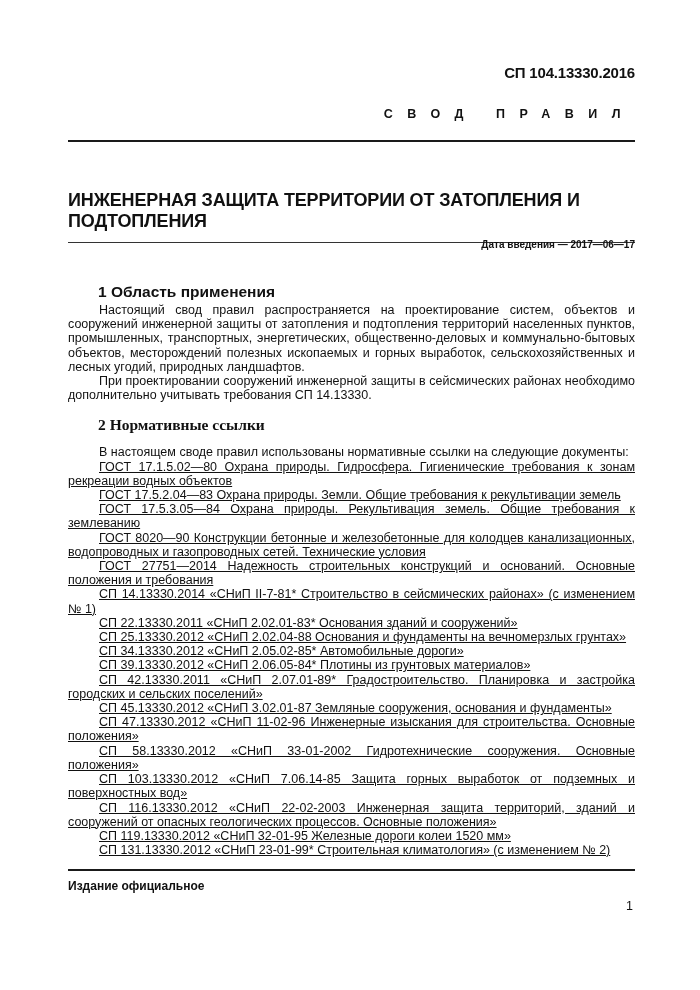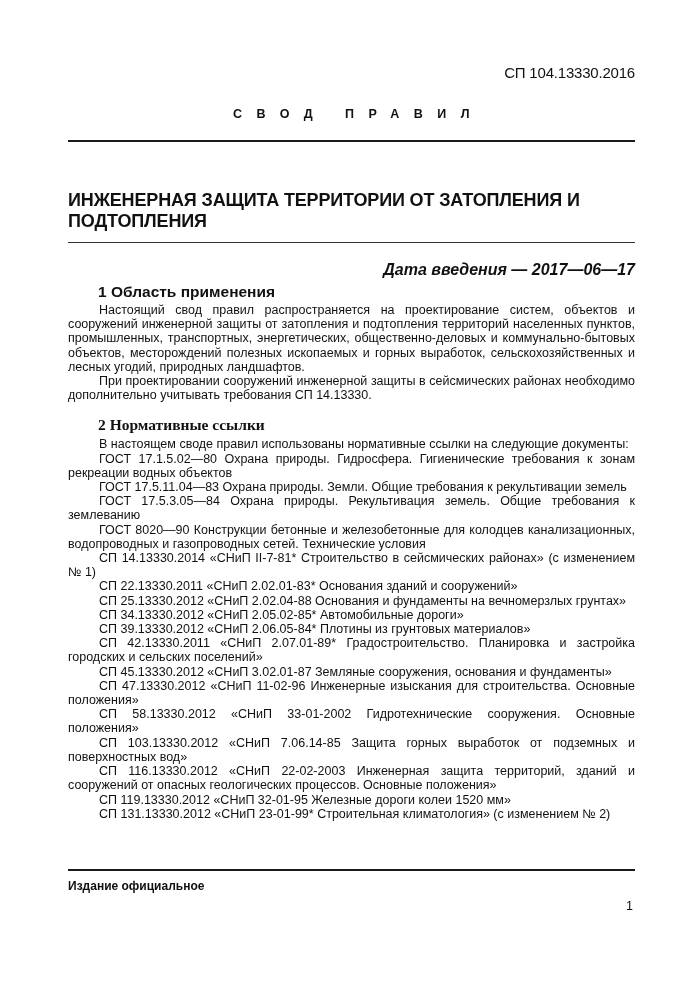--- a/index.html
+++ b/index.html
@@ -3,57 +3,57 @@
 <meta charset="utf-8">
 <style>
   html, body { margin: 0; padding: 0; background: #ffffff; }
   body {
     width: 700px; height: 990px; position: relative; overflow: hidden;
     font-family: "Liberation Sans", sans-serif; color: #111111;
   }
   .page { position: absolute; left: 68px; width: 567px; top: 0; }
   .doc-code {
     position: absolute; top: 64px; right: 0;
-    font-size: 15px; font-weight: normal; letter-spacing: -0.2px;
+    font-size: 15px; font-weight: bold; letter-spacing: -0.2px;
   }
   .doc-type {
-    position: absolute; top: 107px; left: 0; width: 100%; text-align: center;
+    position: absolute; top: 107px; left: 0; width: 100%; text-align: right;
     font-size: 12.5px; font-weight: bold; letter-spacing: 14.5px;
     padding-left: 14px; box-sizing: border-box;
   }
   .rule-thick {
     position: absolute; top: 140px; left: 0; width: 100%; height: 0;
     border-top: 2.5px solid #1a1a1a;
   }
   .title {
     position: absolute; top: 190px; left: 0; width: 100%; text-align: left;
     font-size: 18px; font-weight: bold; letter-spacing: -0.15px;
   }
   .rule-thin {
     position: absolute; top: 242px; left: 0; width: 100%; height: 0;
     border-top: 1.5px solid #333333;
   }
   .intro-date {
-    position: absolute; top: 261px; right: 0;
-    font-size: 16px; font-weight: bold; font-style: italic;
+    position: absolute; top: 239px; right: 0;
+    font-size: 10px; font-weight: bold;
   }
   .content {
     position: absolute; top: 283px; left: 0; width: 100%;
     font-size: 12.5px; line-height: 14.2px;
   }
   .section-title {
     font-size: 15.5px; font-weight: bold; margin: 0 0 2px 0;
     padding-left: 30px; line-height: 18px;
   }
   .section-title.s2 { margin-top: 14px; font-family: Liberation Serif, serif; }
   .para {
     text-indent: 31px; text-align: justify; margin: 0;
   }
-  .refs { margin-top: 3px; }
-  .ref { text-indent: 31px; text-align: justify; margin: 0; }
+  .refs { margin-top: 11px; }
+  .ref { text-indent: 31px; text-align: justify; margin: 0; text-decoration: underline; }
   .rule-foot {
     position: absolute; top: 869px; left: 0; width: 100%; height: 0;
     border-top: 2px solid #1a1a1a;
   }
   .edition {
     position: absolute; top: 879px; left: 0;
     font-size: 12px; font-weight: bold;
   }
   .page-number {
     position: absolute; top: 899px; right: 2px;
@@ -79,23 +79,24 @@
       <h2 class="section-title">1 Область применения</h2>
       <p class="para">Настоящий свод правил распространяется на проектирование систем, объектов и сооружений инженерной защиты от затопления и подтопления территорий населенных пунктов, промышленных, транспортных, энергетических, общественно-деловых и коммунально-бытовых объектов, месторождений полезных ископаемых и горных выработок, сельскохозяйственных и лесных угодий, природных ландшафтов.</p>
       <p class="para">При проектировании сооружений инженерной защиты в сейсмических районах необходимо дополнительно учитывать требования СП 14.13330.</p>
     </section>
 
     <section>
       <h2 class="section-title s2">2 Нормативные ссылки</h2>
       <p class="para refs">В настоящем своде правил использованы нормативные ссылки на следующие документы:</p>
       <div>
         <p class="ref">ГОСТ 17.1.5.02—80 Охрана природы. Гидросфера. Гигиенические требования к зонам рекреации водных объектов</p>
-        <p class="ref">ГОСТ 17.5.11.04—83 Охрана природы. Земли. Общие требования к рекультивации земель</p>
+        <p class="ref">ГОСТ 17.5.2.04—83 Охрана природы. Земли. Общие требования к рекультивации земель</p>
         <p class="ref">ГОСТ 17.5.3.05—84 Охрана природы. Рекультивация земель. Общие требования к землеванию</p>
         <p class="ref">ГОСТ 8020—90 Конструкции бетонные и железобетонные для колодцев канализационных, водопроводных и газопроводных сетей. Технические условия</p>
+        <p class="ref">ГОСТ 27751—2014 Надежность строительных конструкций и оснований. Основные положения и требования</p>
         <p class="ref">СП 14.13330.2014 «СНиП II-7-81* Строительство в сейсмических районах» (с изменением № 1)</p>
         <p class="ref">СП 22.13330.2011 «СНиП 2.02.01-83* Основания зданий и сооружений»</p>
         <p class="ref">СП 25.13330.2012 «СНиП 2.02.04-88 Основания и фундаменты на вечномерзлых грунтах»</p>
         <p class="ref">СП 34.13330.2012 «СНиП 2.05.02-85* Автомобильные дороги»</p>
         <p class="ref">СП 39.13330.2012 «СНиП 2.06.05-84* Плотины из грунтовых материалов»</p>
         <p class="ref">СП 42.13330.2011 «СНиП 2.07.01-89* Градостроительство. Планировка и застройка городских и сельских поселений»</p>
         <p class="ref">СП 45.13330.2012 «СНиП 3.02.01-87 Земляные сооружения, основания и фундаменты»</p>
         <p class="ref">СП 47.13330.2012 «СНиП 11-02-96 Инженерные изыскания для строительства. Основные положения»</p>
         <p class="ref">СП 58.13330.2012 «СНиП 33-01-2002 Гидротехнические сооружения. Основные положения»</p>
         <p class="ref">СП 103.13330.2012 «СНиП 7.06.14-85 Защита горных выработок от подземных и поверхностных вод»</p>

